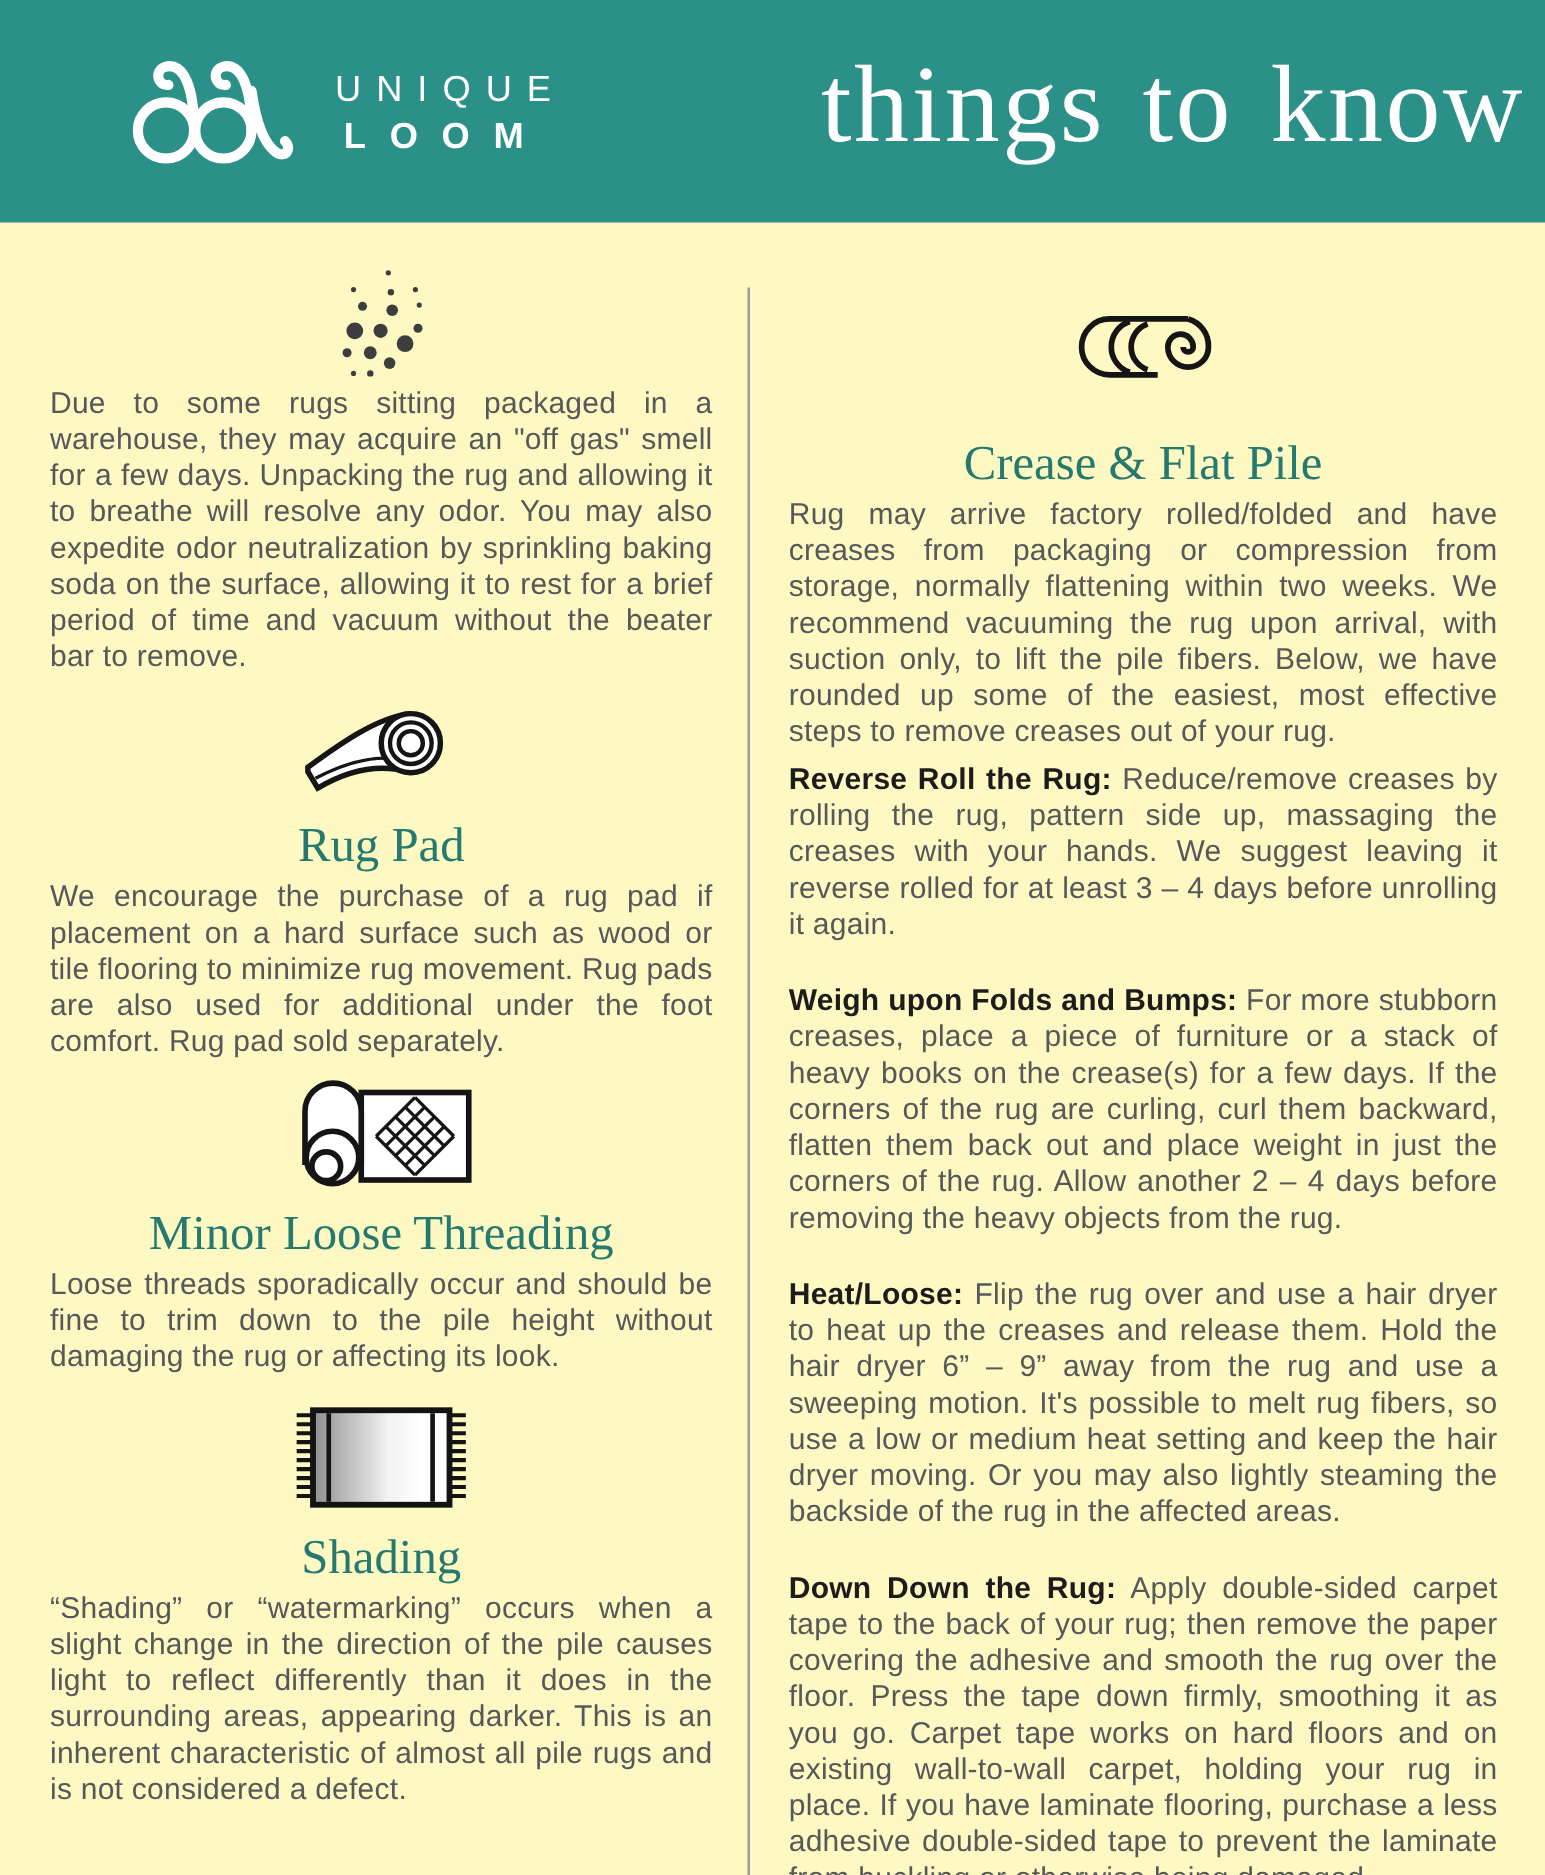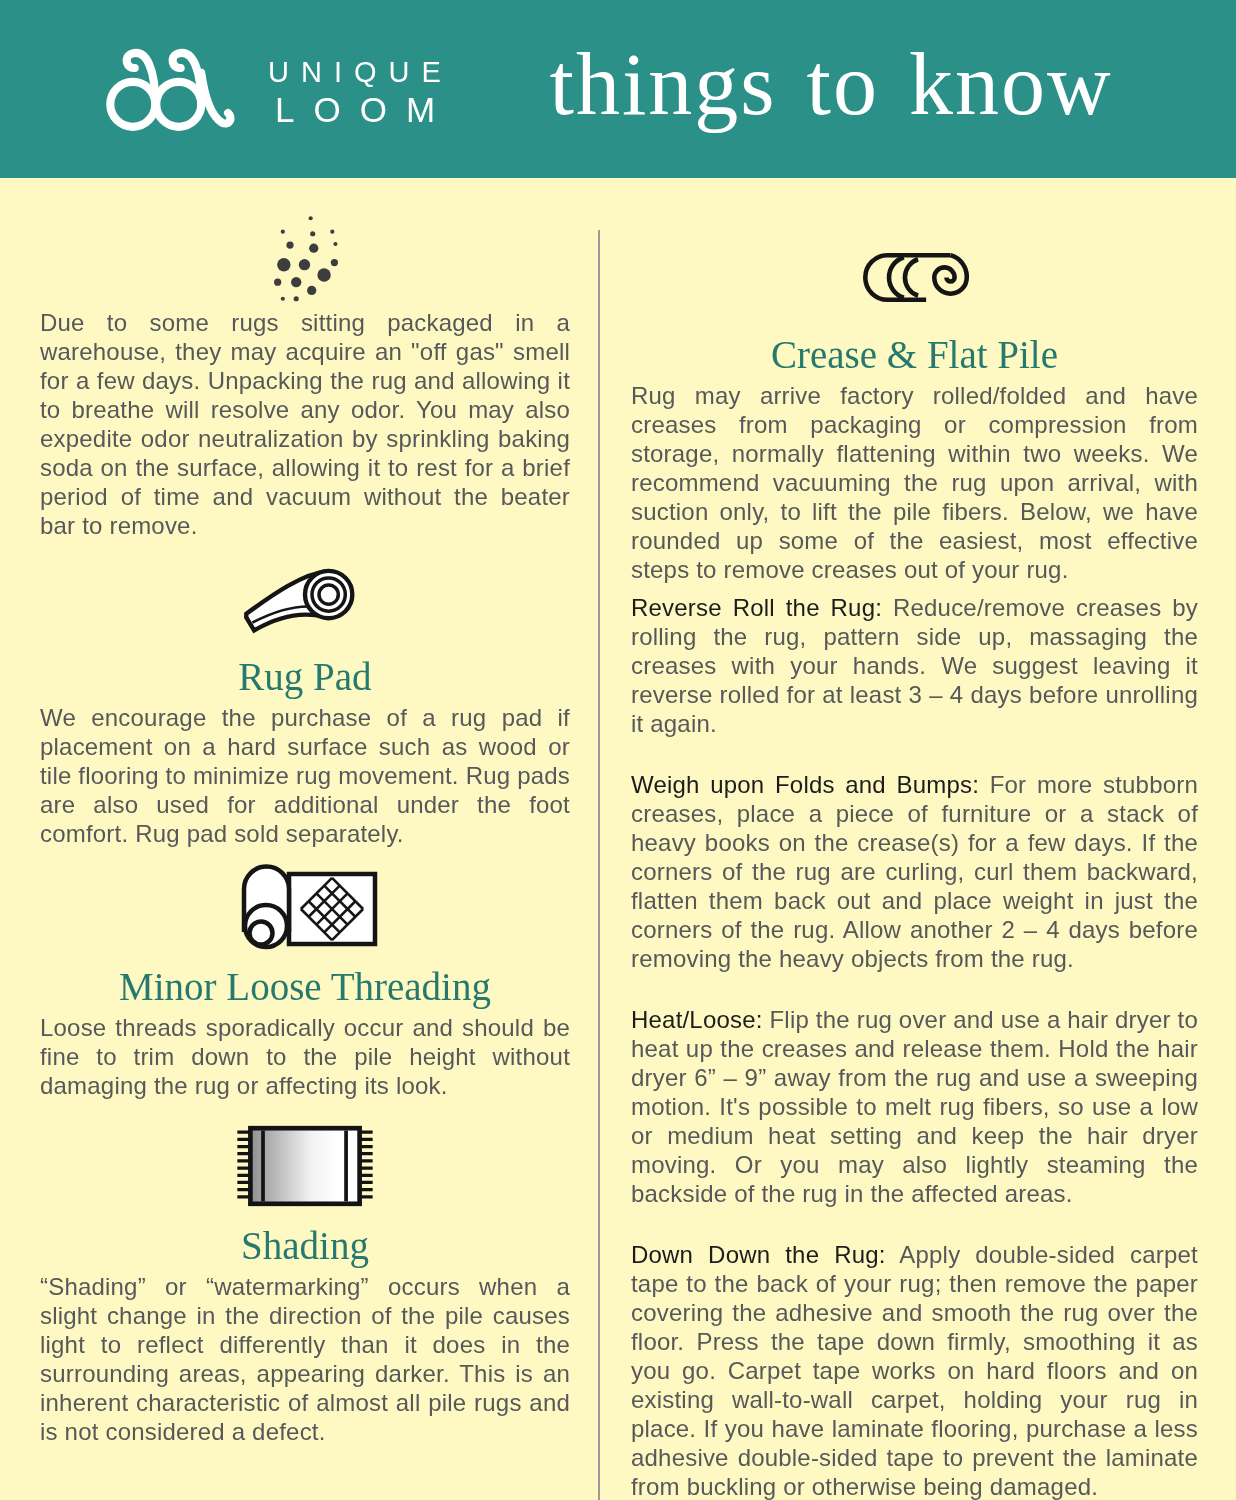--- a/index.html
+++ b/index.html
@@ -10,47 +10,47 @@
   }
   
   .header {
     height:178px; background:#2b9087;
     display:flex; align-items:center;
   }
   .brand { display:flex; align-items:center; margin-left:106px; }
   .brand-logo { flex:0 0 auto; }
   .brand-text { color:#ffffff; margin-left:28px; margin-top:4px; }
   .brand-line1 { font-size:29px; letter-spacing:12px; line-height:37px; white-space:nowrap; }
-  .brand-line2 { font-size:35px; letter-spacing:19px; line-height:37px; padding-left:7px; white-space:nowrap; }
+  .brand-line2 { font-size:29px; letter-spacing:19px; line-height:37px; padding-left:7px; white-space:nowrap;font-weight:bold; }
   .header-title {
-    flex:1; text-align:center; color:#ffffff;
+    flex:1; text-align:right; color:#ffffff;
     font-family:"Liberation Serif","DejaVu Serif",serif;
-    font-size:88px; line-height:1; padding-right:28px; margin-top:-8px;
+    font-size:88px; line-height:1; padding-right:16px; margin-top:-8px;
     letter-spacing:2px; word-spacing:6px; white-space:nowrap;
   }
   
   .content { display:flex; align-items:flex-start; }
   .col-left  { width:530px; margin-left:40px; }
   .divider   { width:2px; height:1270px; background:#9b9b9b; margin-left:28px; margin-top:52px; }
   .col-right { width:567px; margin-left:31px; }
   .icon-row { display:flex; justify-content:center; }
   h2.sec {
     font-family:"Liberation Serif","DejaVu Serif",serif;
     color:#26796f; font-size:39px; font-weight:400;
     text-align:center; margin:8px 0 4px; line-height:1.1;
   }
   #sec-shading h2.sec { margin-top:17px; }
-  .col-right h2.sec { margin-top:22px; margin-bottom:4px; }
+  .col-right h2.sec { margin-top:38px; margin-bottom:4px; }
   p.body {
     color:#57585a; font-size:24px; line-height:29px;
     text-align:justify; margin:0; letter-spacing:0.2px;
   }
   p.tip { margin-top:32px; }
   p.tip-first { margin-top:9px; }
-  p.tip strong, p.body strong { color:#1c1c1c; font-weight:normal; }
+  p.tip strong, p.body strong { color:#1c1c1c; font-weight:bold; }
   .ic { display:block; }
 </style>
 </head>
 <body>
 
 <div class="page">
 
   <div class="header">
     <div class="brand">
       <svg class="brand-logo ic" width="134" height="91" viewBox="0 0 140 95" fill="none" stroke="#ffffff" stroke-width="8.5" stroke-linecap="round">

